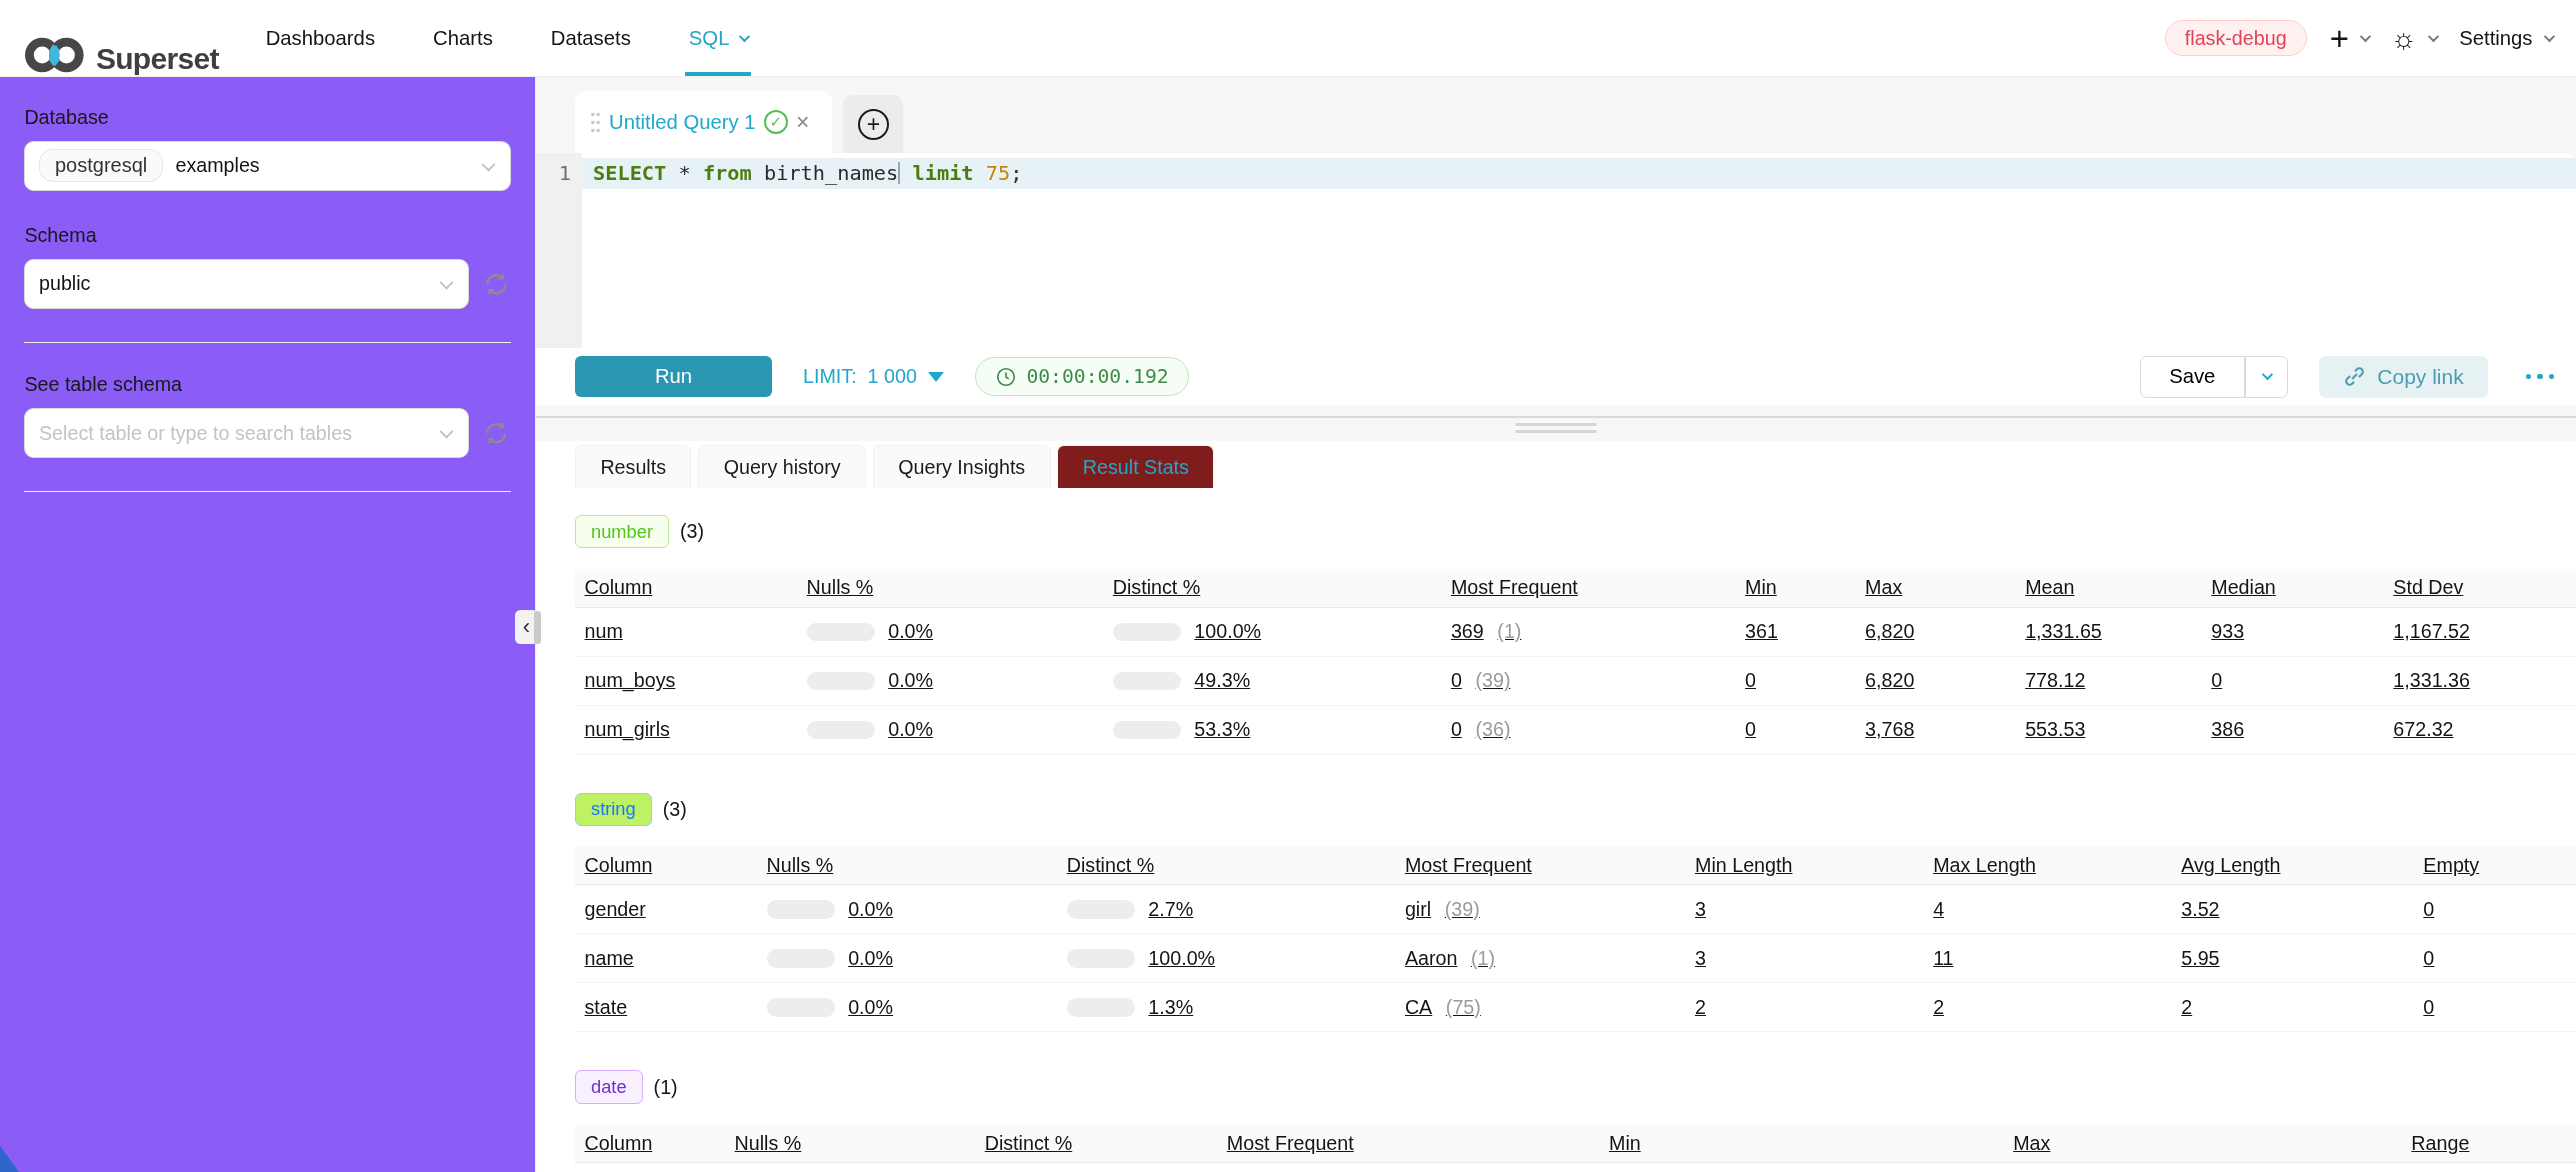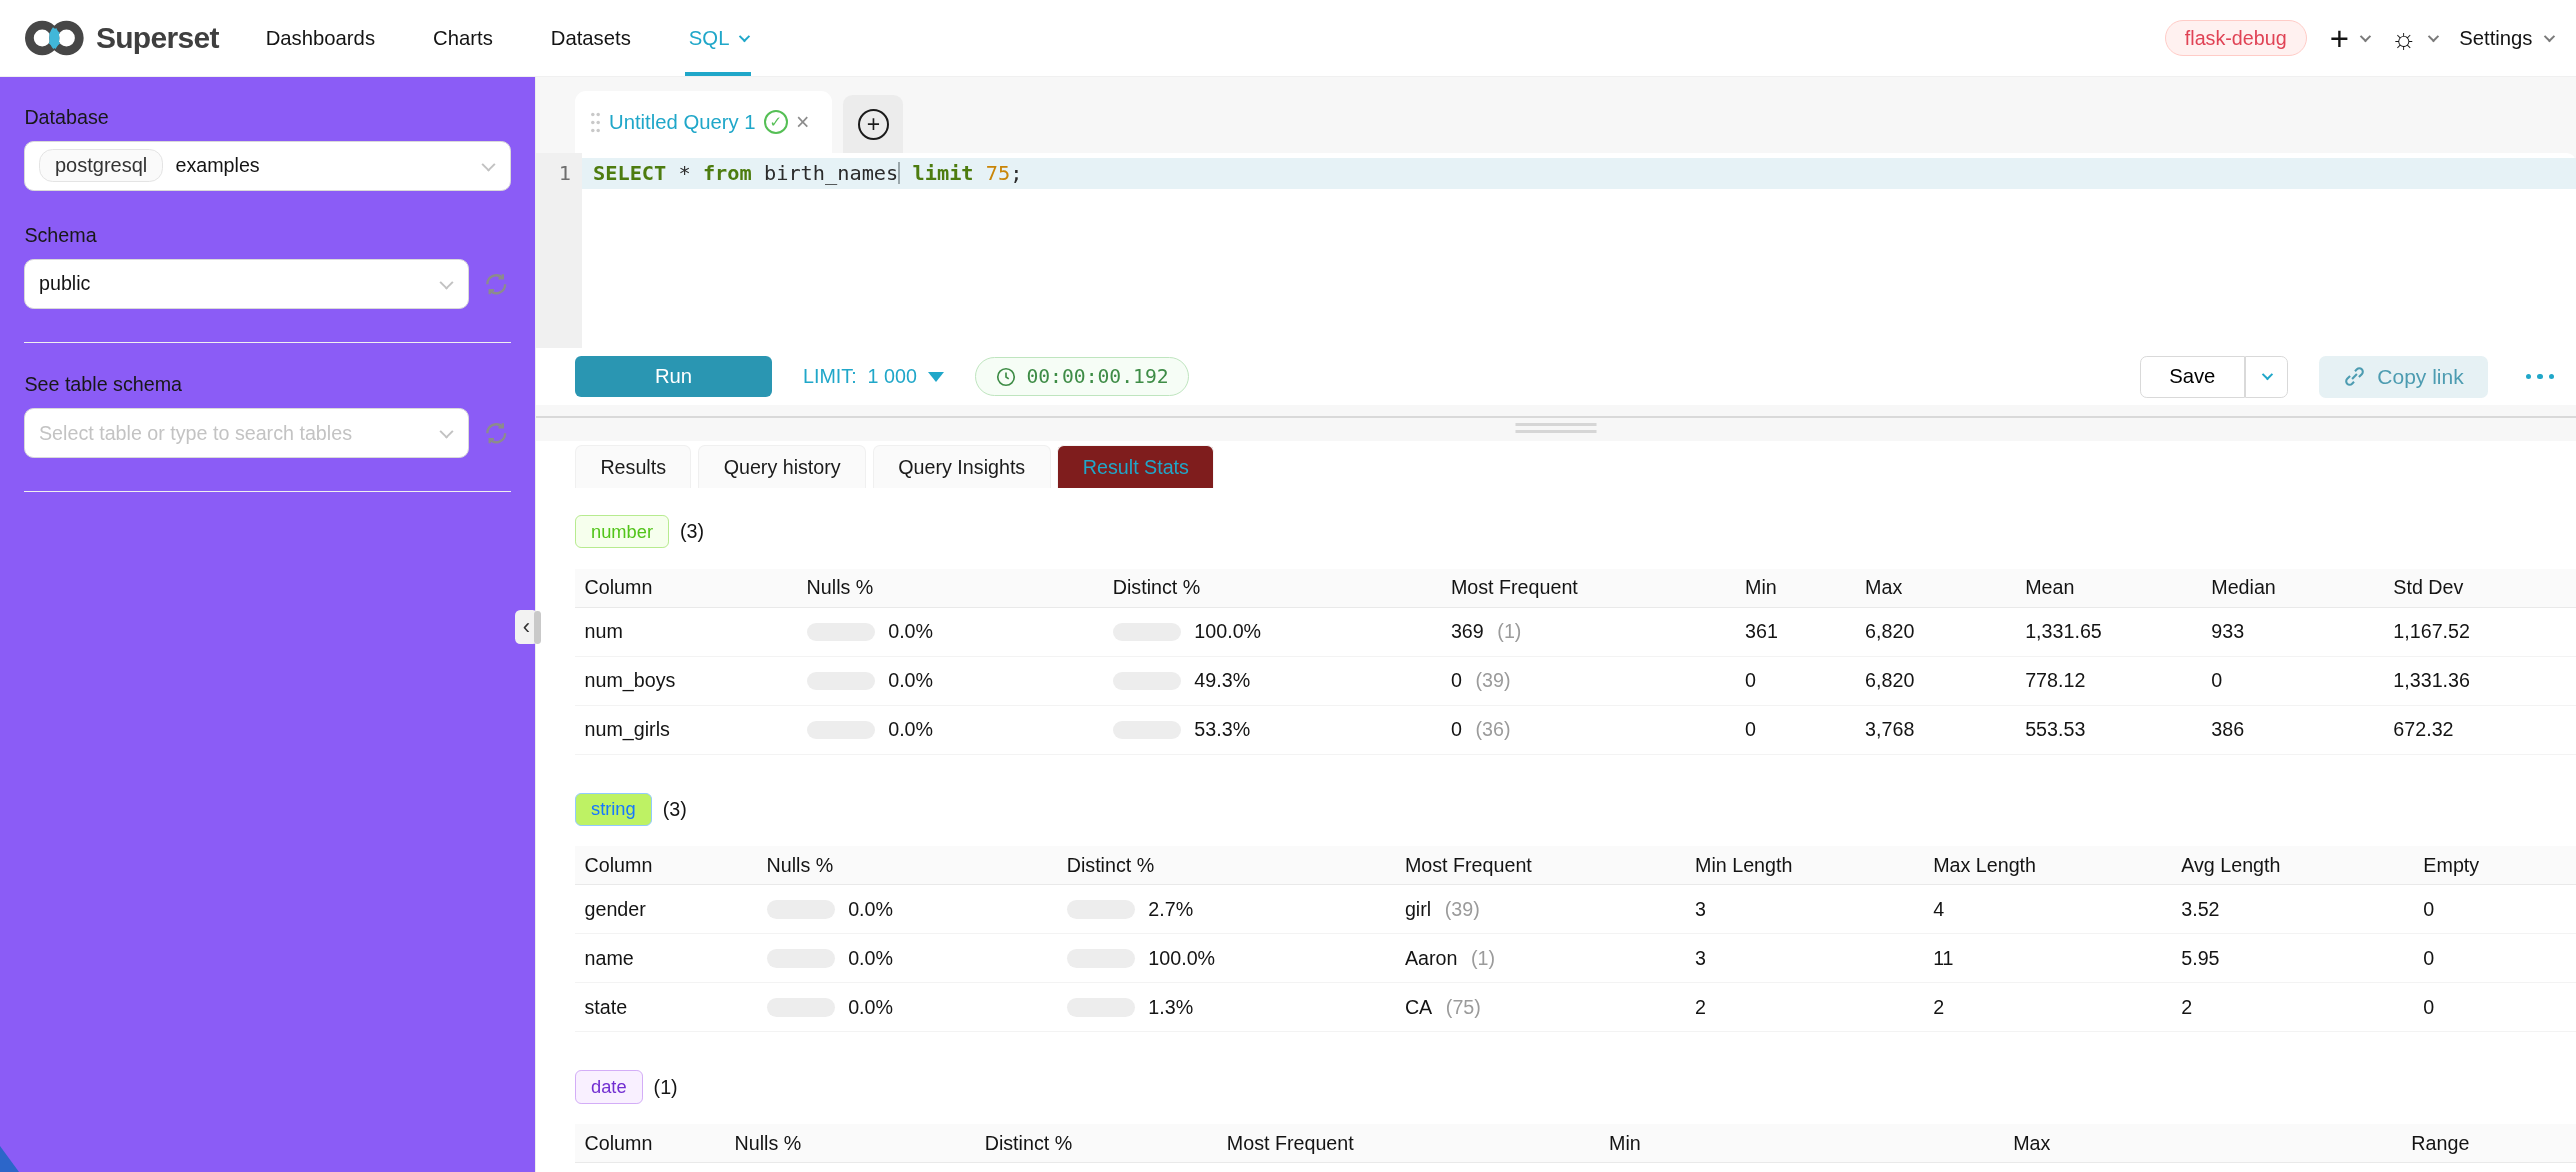--- a/index.html
+++ b/index.html
@@ -6,21 +6,21 @@
   html,body { width: 2576px; height: 1172px; overflow: hidden; }
   body {
     font-family: "Liberation Sans", sans-serif;
     color: #141414; background: #fff; position: relative;
   }
   
   .navbar {
     height: 77px; display: flex; align-items: stretch;
     padding: 0 24.4px; border-bottom: 1.4px solid #f0f0f0; background: #fff;
   }
-  .brand { display: flex; align-items: center; gap: 9.5px; margin-right: 47px; }
+  .brand { display: flex; align-items: flex-end; gap: 9.5px; margin-right: 47px; }
   .brand-text { font-size: 30px; font-weight: bold; color: #3f3f3f; letter-spacing: -0.7px; }
   .nav-items { display: flex; align-items: stretch; gap: 58px; }
   .nav-item { display: flex; align-items: center; font-size: 20.3px; color: #141414; position: relative; cursor: pointer; }
   .nav-item.active { color: #20a7c9; gap: 9.5px; text-align: center; }
   .nav-item.active::after {
     content: ""; position: absolute; left: -4.1px; right: -4.1px; bottom: 0;
     height: 4.1px; background: #20a7c9;
   }
   .nav-right { margin-left: auto; display: flex; align-items: center; gap: 23px; font-size: 20.3px; }
   .env-badge {
@@ -136,21 +136,21 @@
     height: 43px; padding: 0 24.4px; display: flex; align-items: center; font-size: 19.7px;
     background: #fafafa; border: 1.4px solid #f0f0f0; border-bottom: none;
     border-radius: 6.8px 6.8px 0 0; color: #1b1b1b; cursor: pointer;
   }
   .stab.active { background: #7f1d1d; color: #20a7c9; border-color: #f5f5f5; }
   .south-content { padding: 27px 0 0 39px; flex: 1; overflow: hidden; }
   .section { margin-bottom: 38px; }
   .badge-row { display: flex; align-items: center; gap: 11px; margin-bottom: 20.3px; }
   .type-badge { font-size: 18.3px; padding: 4.7px 15px; border-radius: 6.1px; border: 1.4px solid; }
   .badge-count { font-size: 19.7px; color: #141414; }
-  .stats-table { width: 100%; }
+  .stats-table { width: 100%; text-decoration: underline; }
   .trow { display: flex; align-items: center; font-size: 19.7px; }
   .trow.thead { background: #fafafa; height: 39px; font-weight: 500; border-bottom: 1.4px solid #e9e9e9; }
   .trow.tdata { height: 49px; border-bottom: 1.4px solid #f3f3f3; }
   .tcell { padding-left: 9.5px; flex: none; display: flex; align-items: center; gap: 13.6px; overflow: hidden; white-space: nowrap; }
   .bar-track { width: 68px; height: 18.3px; border-radius: 9.5px; background: #ededed; overflow: hidden; flex: none; }
   .bar-fill { height: 100%; border-radius: 9.5px; background: #5ac189; }
   .freq-count, .dim { color: #9b9b9b; }
   
   .corner-cursor { position: absolute; left: 0; bottom: 0; width: 0; height: 0;
     border-bottom: 26px solid #2c66c9; border-right: 19px solid transparent; }

